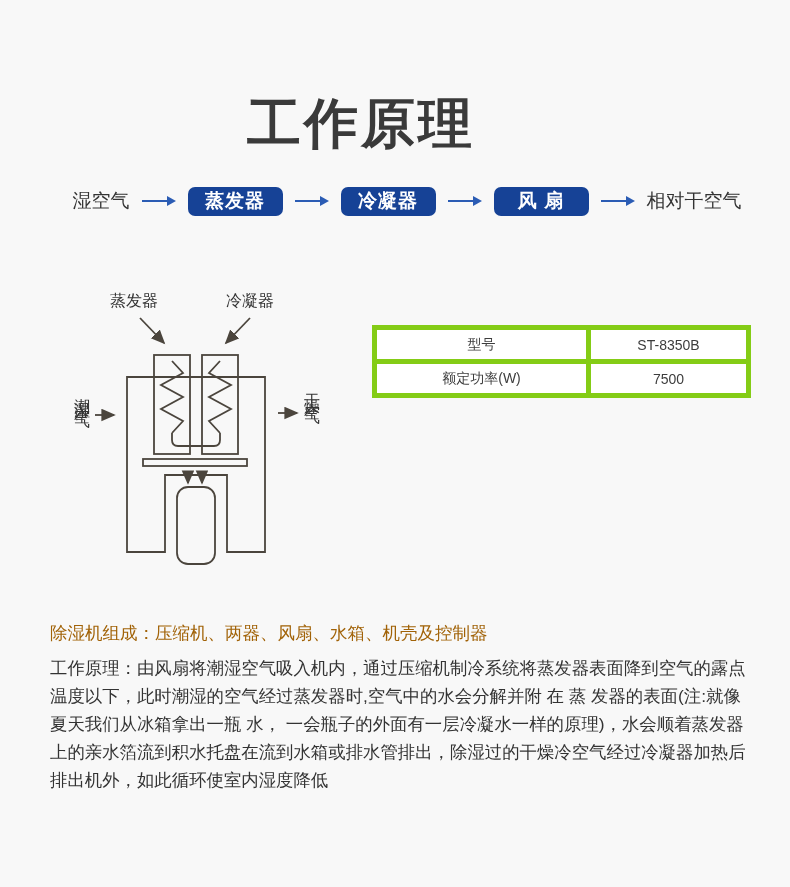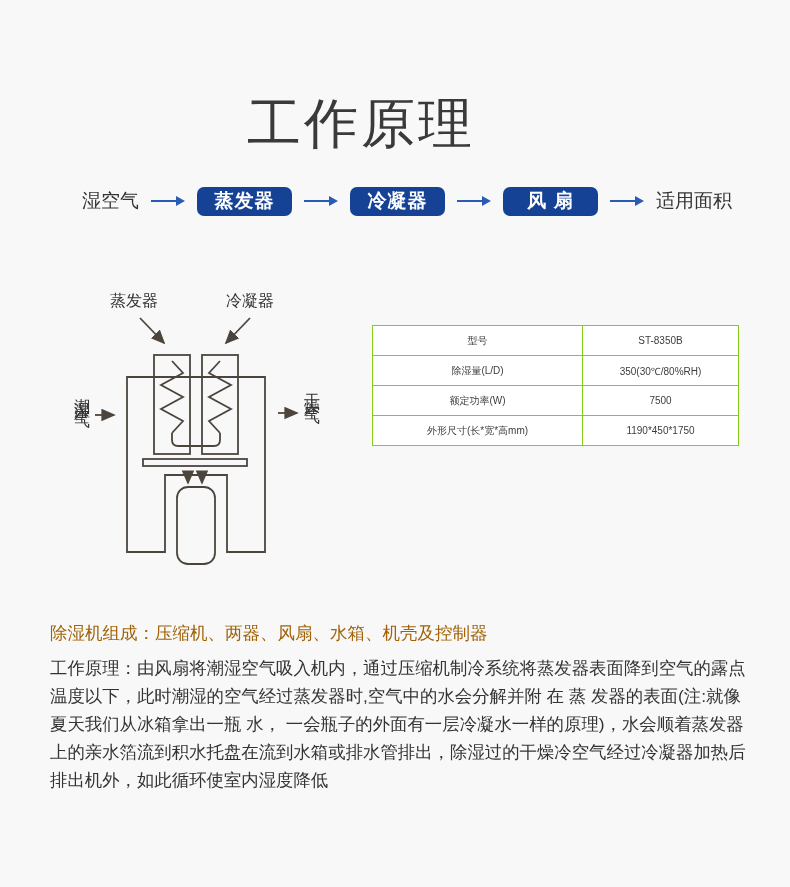--- a/index.html
+++ b/index.html
@@ -4,21 +4,21 @@
 <style>
   html,body{margin:0;padding:0;}
   body{
     width:790px;height:887px;position:relative;overflow:hidden;
     background:#f8f8f8;
     font-family:"Liberation Sans",sans-serif;
     color:#333;
   }
   .page-title{
     position:absolute;top:88px;left:0;width:722px;
-    text-align:center;font-size:54px;font-weight:400;color:#3a3a3a;
+    text-align:center;font-size:54px;font-weight:700;color:#3a3a3a;
     letter-spacing:3px;
   }
   
   .flow{
     position:absolute;top:186px;left:12px;width:790px;height:30px;
     display:flex;justify-content:center;align-items:center;gap:11px;
   }
   .flow-text{font-size:19px;color:#333;white-space:nowrap;}
   .flow-box{
     width:95px;height:29px;border-radius:7px;background:#164296;
@@ -38,22 +38,22 @@
     writing-mode:vertical-rl;text-orientation:upright;letter-spacing:5px;
   }
   .vtext.inlet{left:21px;top:100px;}
   .vtext.outlet{left:251px;top:96px;}
   
   .spec{
     position:absolute;left:372px;top:325px;width:348px;
     border-collapse:collapse;table-layout:fixed;
   }
   .spec td{
-    border:1px solid #84cc16;background:#ffffff;height:29px;
-    font-size:10px;color:#3d3d3d;text-align:center;vertical-align:middle;
+    border:5px solid #84cc16;background:#ffffff;height:29px;
+    font-size:14px;color:#3d3d3d;text-align:center;vertical-align:middle;
     padding:0 4px;
   }
   .spec td.c1{width:201px;}
   .spec td.c2{width:147px;margin-left:12px;}
   
   .desc-1{
     position:absolute;left:50px;top:621px;width:700px;
     font-size:17.5px;color:#a16207;
   }
   .desc-2{
@@ -80,21 +80,21 @@
   <div class="flow-box">冷凝器</div>
   <svg class="flow-arrow" width="36" height="12" viewBox="0 0 36 12">
     <line x1="1" y1="6" x2="27" y2="6" stroke="#2b5cb4" stroke-width="2"></line>
     <path d="M26,1 L35,6 L26,11 Z" fill="#2b5cb4"></path>
   </svg>
   <div class="flow-box">风 扇</div>
   <svg class="flow-arrow" width="36" height="12" viewBox="0 0 36 12">
     <line x1="1" y1="6" x2="27" y2="6" stroke="#2b5cb4" stroke-width="2"></line>
     <path d="M26,1 L35,6 L26,11 Z" fill="#2b5cb4"></path>
   </svg>
-  <span class="flow-text">适用面积</span>
+  <span class="flow-text">相对干空气</span>
 </div>
 
 <div class="diagram">
   <svg width="300" height="315" viewBox="0 0 300 315">
     <defs>
       <marker id="ah" orient="auto" markerWidth="9" markerHeight="8" refX="7" refY="3.5">
         <path d="M0,0 L8,3.5 L0,7 Z" fill="#4b453d"></path>
       </marker>
     </defs>
     <g stroke="#4b453d" stroke-width="1.8" fill="none">
@@ -129,28 +129,20 @@
   <span class="vtext outlet">干燥空气</span>
 </div>
 
 <table class="spec">
   <tbody>
     <tr>
       <td class="c1">型号</td>
       <td class="c2">ST-8350B</td>
     </tr>
     <tr>
-      <td class="c1">除湿量(L/D)</td>
-      <td class="c2">350(30℃/80%RH)</td>
-    </tr>
-    <tr>
       <td class="c1">额定功率(W)</td>
       <td class="c2">7500</td>
-    </tr>
-    <tr>
-      <td class="c1">外形尺寸(长*宽*高mm)</td>
-      <td class="c2">1190*450*1750</td>
     </tr>
   </tbody>
 </table>
 
 <div class="desc-1">除湿机组成：压缩机、两器、风扇、水箱、机壳及控制器</div>
 <div class="desc-2">工作原理：由风扇将潮湿空气吸入机内，通过压缩机制冷系统将蒸发器表面降到空气的露点温度以下，此时潮湿的空气经过蒸发器时,空气中的水会分解并附 在 蒸 发器的表面(注:就像夏天我们从冰箱拿出一瓶 水， 一会瓶子的外面有一层冷凝水一样的原理)，水会顺着蒸发器上的亲水箔流到积水托盘在流到水箱或排水管排出，除湿过的干燥冷空气经过冷凝器加热后排出机外，如此循环使室内湿度降低</div>
 
 </body></html>

